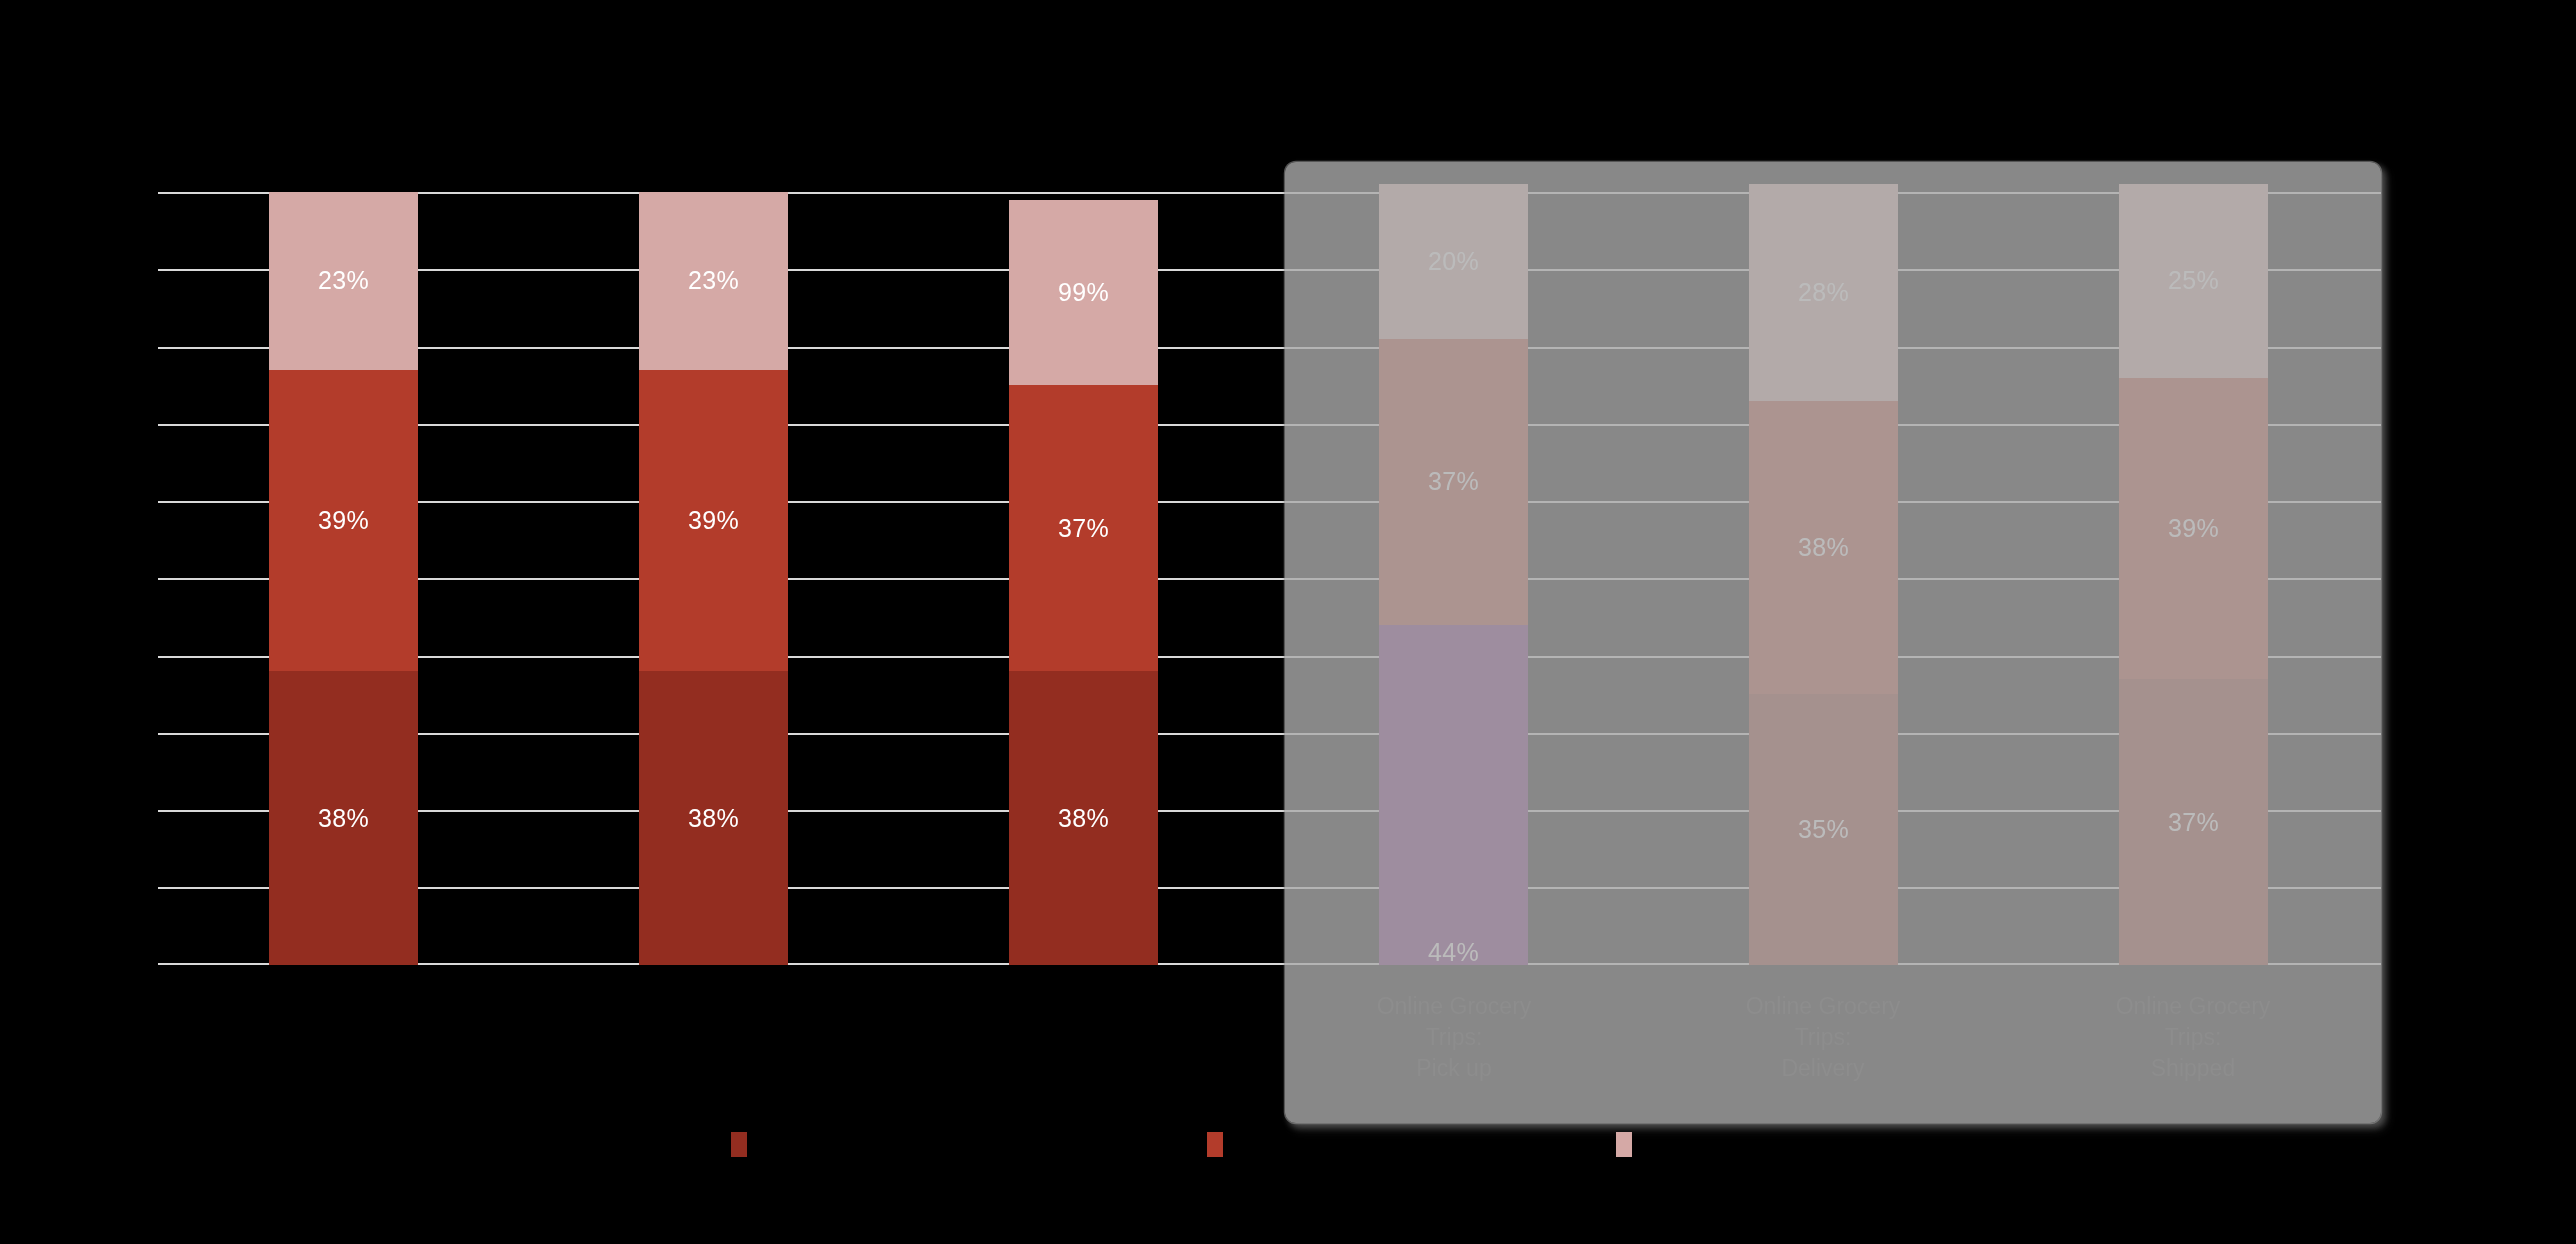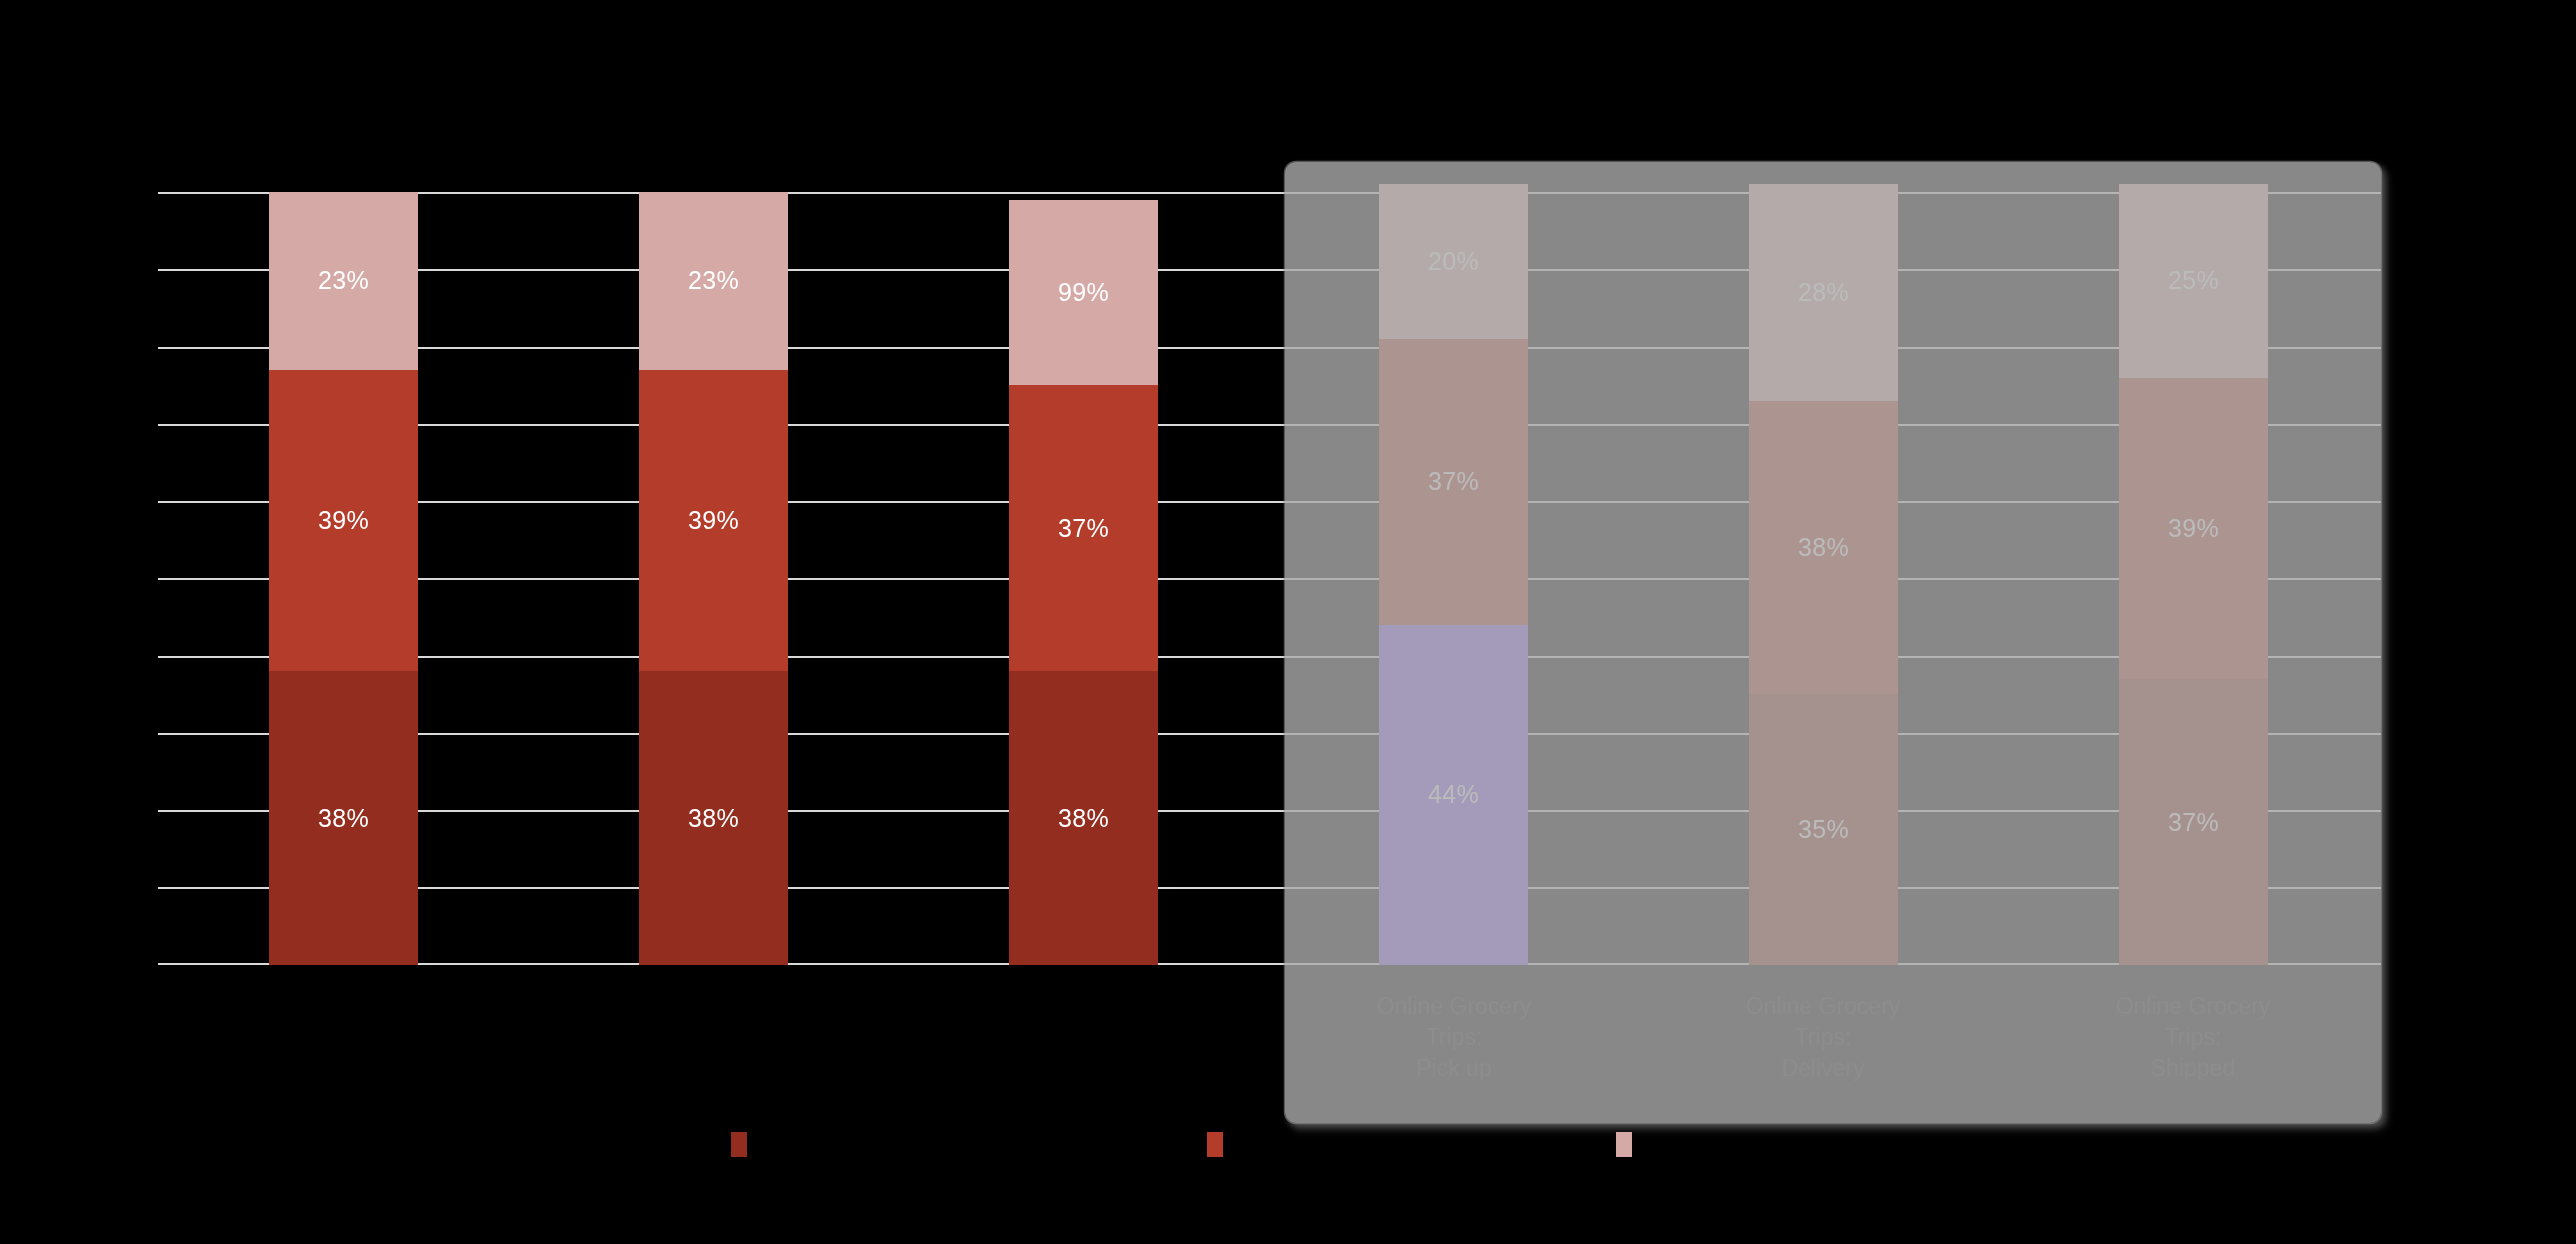--- a/index.html
+++ b/index.html
@@ -225,21 +225,21 @@
             <div class="seg" style="height: 37.3737%; background: rgb(179, 60, 43);">
               <span class="seg-label">37%</span>
             </div>
             <div class="seg" style="height: 24.2424%; background: rgb(213, 169, 166);">
               <span class="seg-label">99%</span>
             </div>
           </div>
         </div>
         <div class="bar-group" style="left: 1221px;">
           <div class="bar-stack" style="height: 101%;">
-            <div class="seg" style="height: 43.5644%; background: #8b5cf6;">
+            <div class="seg" style="height: 43.5644%; background: #701a75; align-items: flex-end;">
               <span class="seg-label">44%</span>
             </div>
             <div class="seg" style="height: 36.6337%; background: rgb(179, 60, 43);">
               <span class="seg-label">37%</span>
             </div>
             <div class="seg" style="height: 19.802%; background: rgb(213, 169, 166);">
               <span class="seg-label">20%</span>
             </div>
           </div>
         </div>

